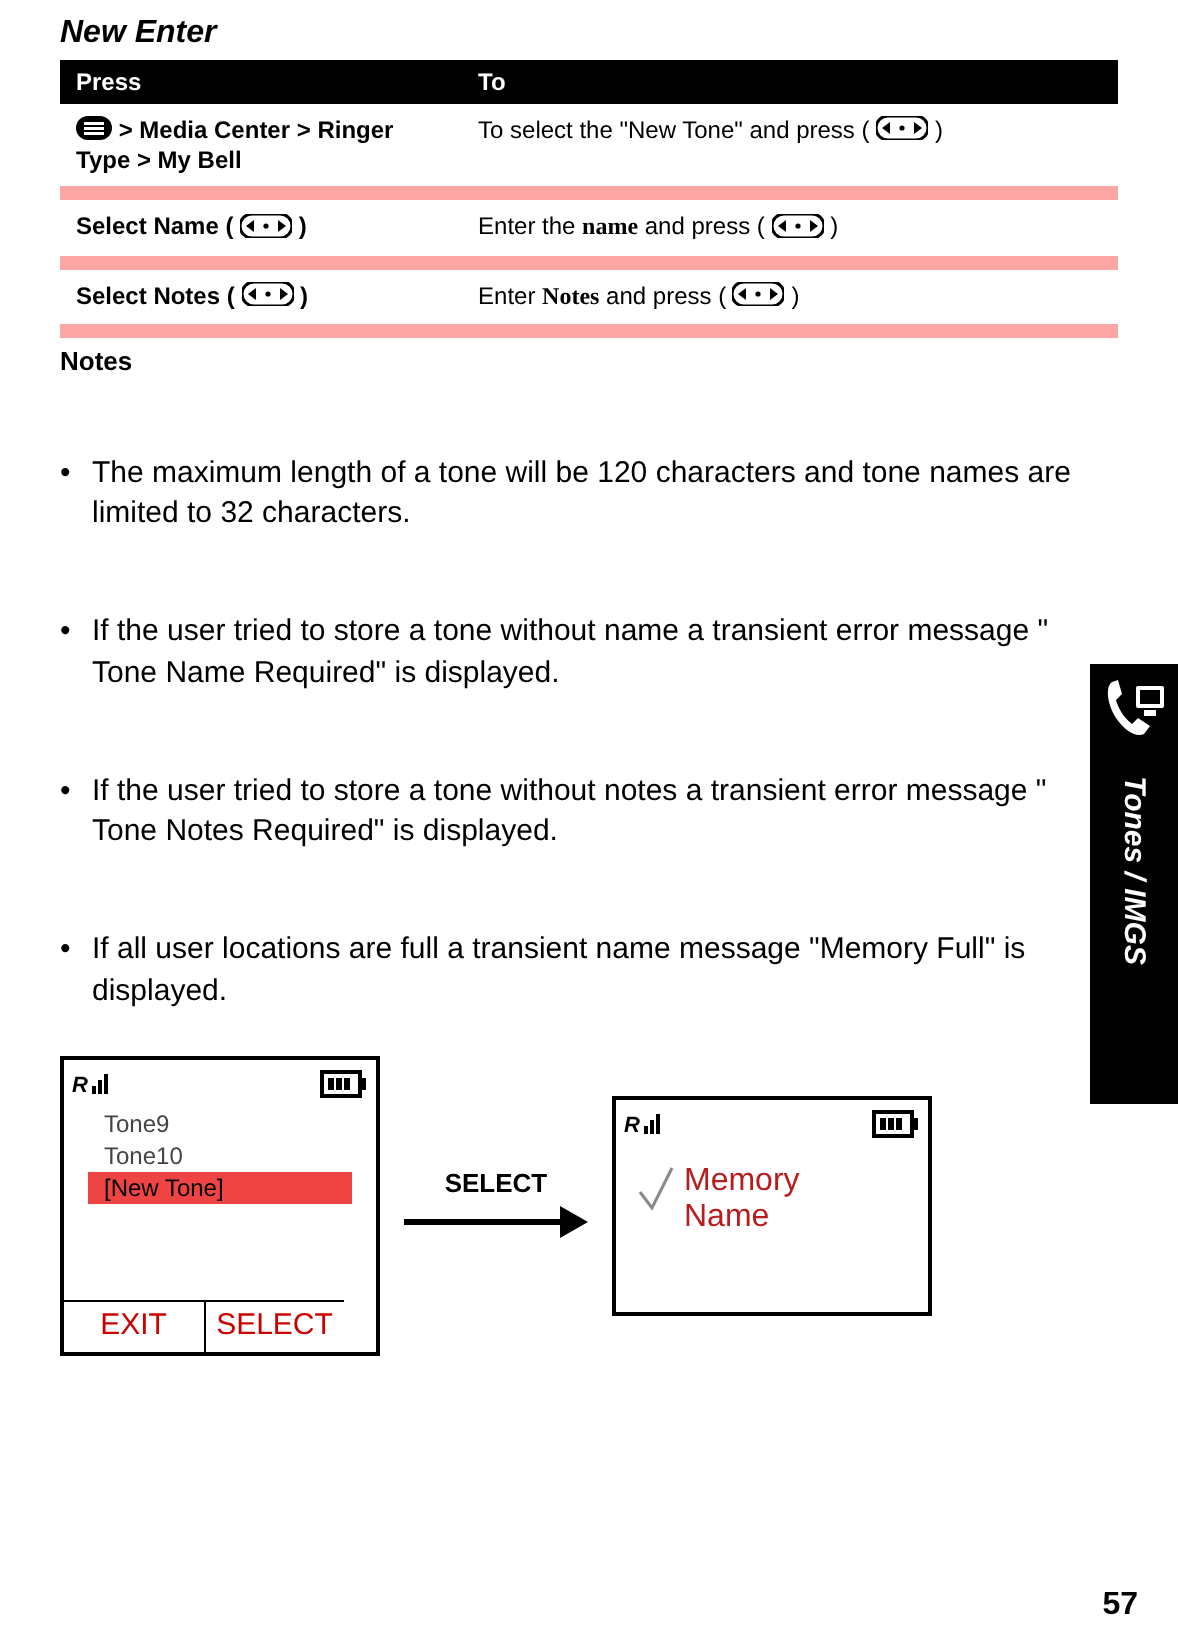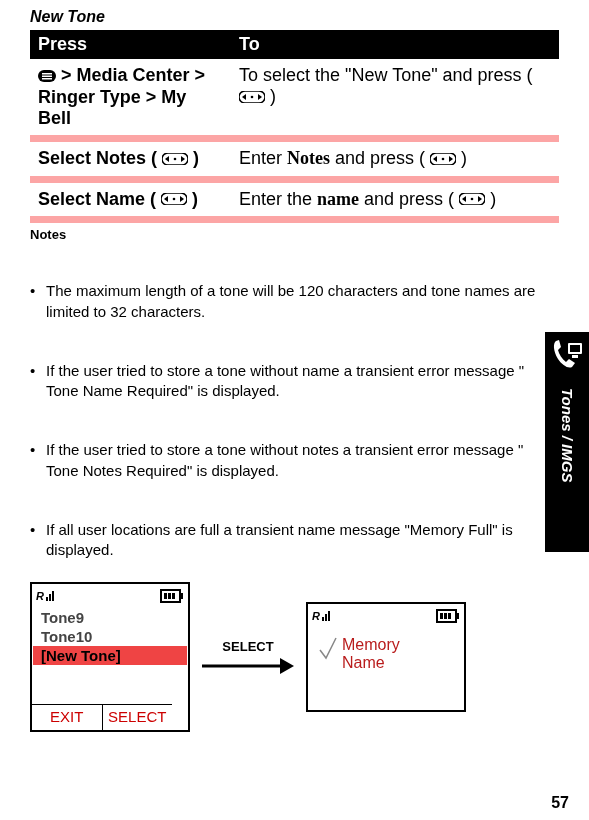--- a/index.html
+++ b/index.html
@@ -17,21 +17,21 @@
   }
   .section-title {
     font-style: italic;
     font-weight: bold;
     font-size: 16px;
     margin-bottom: 4px;
   }
   table.instr {
     border-collapse: collapse;
     width: 100%;
-    font-size: 18px;
+    font-size: 12px;
   }
   table.instr th {
     background: #000;
     color: #fff;
     text-align: left;
     font-weight: bold;
     padding: 4px 8px;
   }
   table.instr td {
     border-bottom: 7px solid #fca5a5;
@@ -107,24 +107,23 @@
   .phone.small { height: 110px; }
   .status-bar {
     height: 24px;
     display: flex;
     justify-content: space-between;
     align-items: center;
     padding: 2px 4px;
   }
   .signal svg, .battery svg { display: block; }
   .screen {
-    padding: 0 9px;
-    font-size: 15px;
+    padding: 0 20px;
+    font-size: 12px;
     color: #444;
-    font-weight: bold;
   }
   .screen .row { display: block; padding: 1px 0; }
   .screen .row.sel {
     background: #ef4444;
     color: #000;
     margin: 0 -8px;
     padding: 1px 8px;
   }
   .softkeys {
     position: absolute;
@@ -183,21 +182,21 @@
   .key-icon {
     display: inline-block;
     vertical-align: middle;
   }
 </style>
 </head>
 <body>
 
 <div class="page">
 
-  <div class="section-title">New Tone</div>
+  <div class="section-title">New Enter</div>
 
   <table class="instr">
     <thead>
       <tr>
         <th>Press</th>
         <th>To</th>
       </tr>
     </thead>
     <tbody>
       <tr>
@@ -219,68 +218,68 @@
                 <circle cx="13" cy="6" r="1.3" fill="#000"></circle>
                 <polyline points="3,6 7,3 7,9" fill="#000"></polyline>
                 <polyline points="23,6 19,3 19,9" fill="#000"></polyline>
               </svg>
           </span>
           <span class="normal"> )</span>
         </td>
       </tr>
       <tr>
         <td class="press-col">
-          <span>Select Notes ( </span>
+          <span>Select Name ( </span>
           <span class="key-icon">
             <svg width="26" height="12">
                 <rect x="0" y="0" width="26" height="12" rx="6" fill="none" stroke="#000" stroke-width="1.5"></rect>
                 <circle cx="13" cy="6" r="1.3" fill="#000"></circle>
                 <polyline points="3,6 7,3 7,9" fill="#000"></polyline>
                 <polyline points="23,6 19,3 19,9" fill="#000"></polyline>
               </svg>
           </span>
           <span> )</span>
         </td>
         <td>
-          <span class="normal">Enter </span><span class="serif">Notes</span><span class="normal"> and press ( </span>
-          <span class="key-icon">
-            <svg width="26" height="12">
-                <rect x="0" y="0" width="26" height="12" rx="6" fill="none" stroke="#000" stroke-width="1.5"></rect>
-                <circle cx="13" cy="6" r="1.3" fill="#000"></circle>
-                <polyline points="3,6 7,3 7,9" fill="#000"></polyline>
-                <polyline points="23,6 19,3 19,9" fill="#000"></polyline>
-              </svg>
-          </span>
-          <span class="normal"> )</span>
+          <span class="normal">Enter the </span><span class="serif">name</span><span class="normal"> and press (</span>
+          <span class="key-icon">
+            <svg width="26" height="12">
+                <rect x="0" y="0" width="26" height="12" rx="6" fill="none" stroke="#000" stroke-width="1.5"></rect>
+                <circle cx="13" cy="6" r="1.3" fill="#000"></circle>
+                <polyline points="3,6 7,3 7,9" fill="#000"></polyline>
+                <polyline points="23,6 19,3 19,9" fill="#000"></polyline>
+              </svg>
+          </span>
+          <span class="normal">)</span>
         </td>
       </tr>
       <tr>
         <td class="press-col">
-          <span>Select Name ( </span>
+          <span>Select Notes ( </span>
           <span class="key-icon">
             <svg width="26" height="12">
                 <rect x="0" y="0" width="26" height="12" rx="6" fill="none" stroke="#000" stroke-width="1.5"></rect>
                 <circle cx="13" cy="6" r="1.3" fill="#000"></circle>
                 <polyline points="3,6 7,3 7,9" fill="#000"></polyline>
                 <polyline points="23,6 19,3 19,9" fill="#000"></polyline>
               </svg>
           </span>
           <span> )</span>
         </td>
         <td>
-          <span class="normal">Enter the </span><span class="serif">name</span><span class="normal"> and press (</span>
-          <span class="key-icon">
-            <svg width="26" height="12">
-                <rect x="0" y="0" width="26" height="12" rx="6" fill="none" stroke="#000" stroke-width="1.5"></rect>
-                <circle cx="13" cy="6" r="1.3" fill="#000"></circle>
-                <polyline points="3,6 7,3 7,9" fill="#000"></polyline>
-                <polyline points="23,6 19,3 19,9" fill="#000"></polyline>
-              </svg>
-          </span>
-          <span class="normal">)</span>
+          <span class="normal">Enter </span><span class="serif">Notes</span><span class="normal"> and press ( </span>
+          <span class="key-icon">
+            <svg width="26" height="12">
+                <rect x="0" y="0" width="26" height="12" rx="6" fill="none" stroke="#000" stroke-width="1.5"></rect>
+                <circle cx="13" cy="6" r="1.3" fill="#000"></circle>
+                <polyline points="3,6 7,3 7,9" fill="#000"></polyline>
+                <polyline points="23,6 19,3 19,9" fill="#000"></polyline>
+              </svg>
+          </span>
+          <span class="normal"> )</span>
         </td>
       </tr>
     </tbody>
   </table>
 
   <div class="notes-hdr">Notes</div>
   <ul class="notes">
     <li>The maximum length of a tone will be 120 characters and tone names are limited to 32 characters.</li>
     <li>If the user tried to store a tone without name a transient error message " Tone Name Required" is displayed.</li>
     <li>If the user tried to store a tone without notes a transient error message " Tone Notes Required" is displayed.</li>

